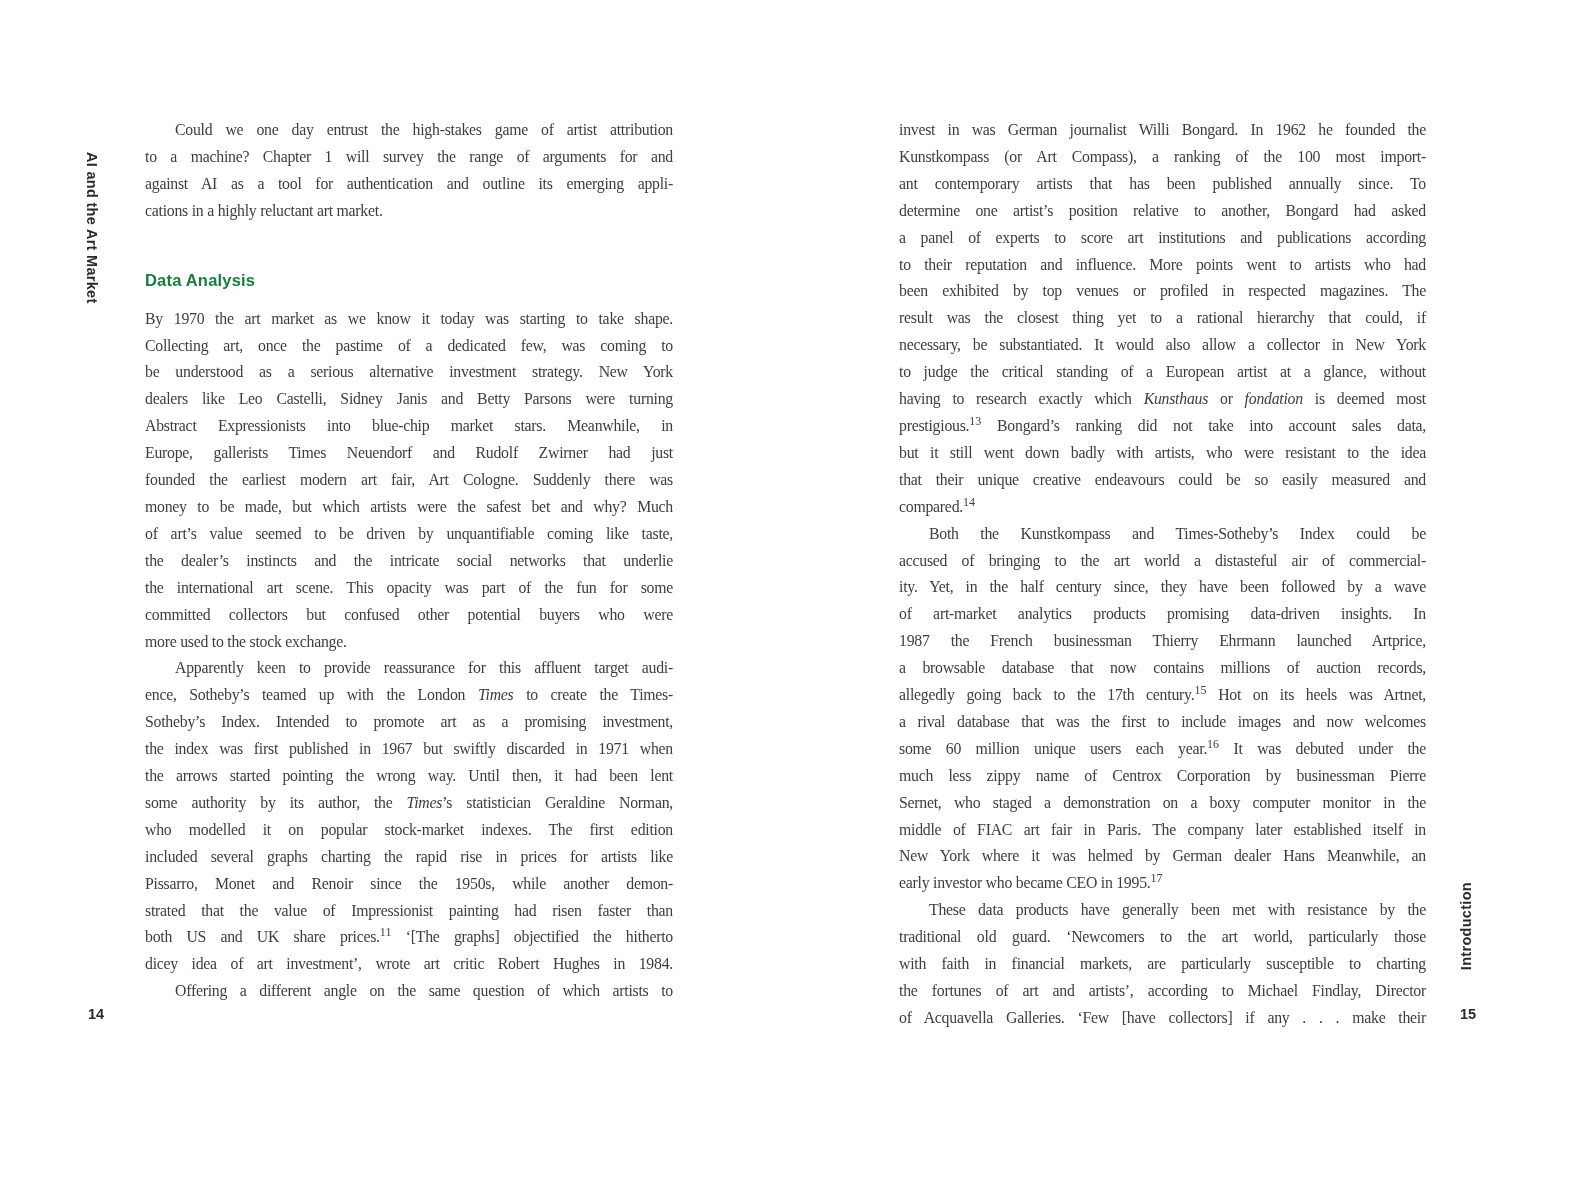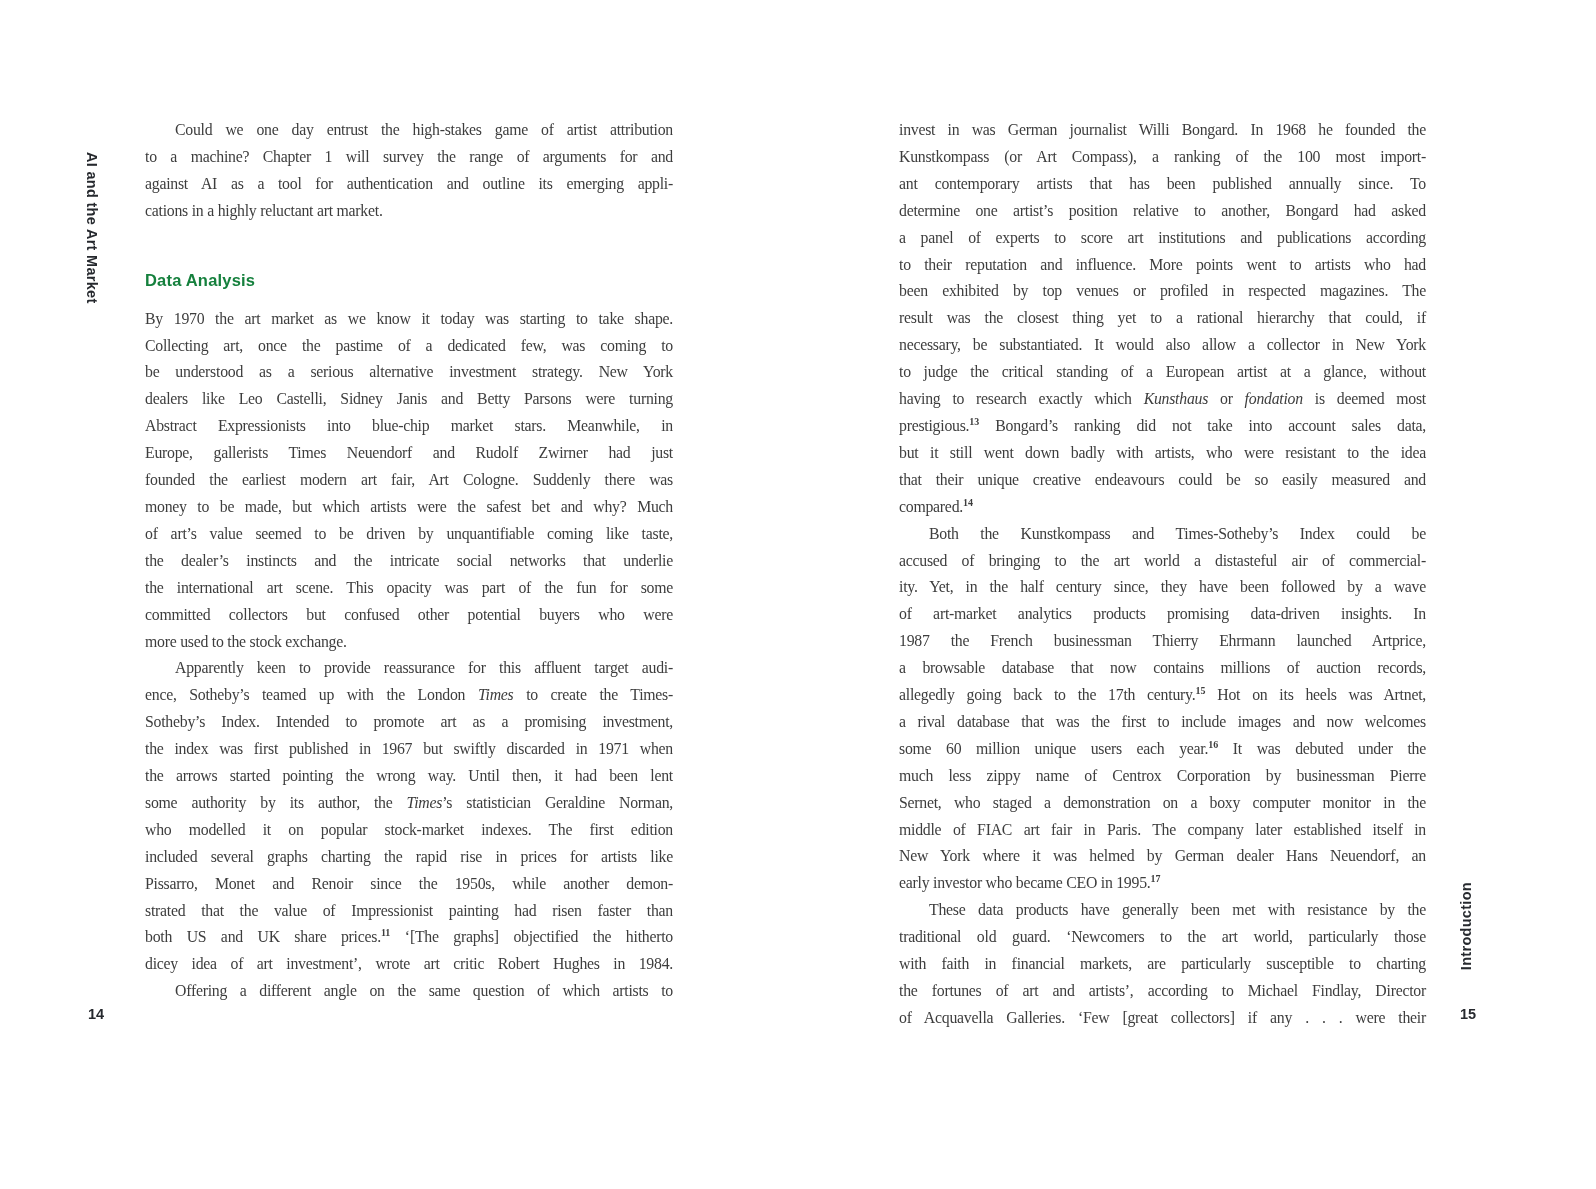--- a/index.html
+++ b/index.html
@@ -24,25 +24,24 @@
   }
   #left-col  { left: 145px; width: 528px; }
   #right-col { left: 899px; width: 527px; }
 
   .para { margin: 0; }
   .line { text-align: left; }
   .line.just { text-align: justify; text-align-last: justify; }
   .line.indent { padding-left: 30px; }
   .line i { font-style: italic; }
   .line sup {
-    font-size: 10px;
+    font-size: 12px;
     line-height: 0;
     letter-spacing: 0;
     vertical-align: 6px;
-    font-weight: bold;
   }
 
   .section-heading {
     font-family: "Liberation Sans", sans-serif;
     font-weight: bold;
     font-size: 16.5px;
     line-height: 27px;
     letter-spacing: 0.2px;
     color: #26292e;
     margin-top: 42px;
@@ -119,21 +118,21 @@
       </div>
       <div class="para">
         <div class="line just indent">Offering a different angle on the same question of which artists to</div>
       </div>
     </div>
 
   <div class="page-num" id="pn-left">14</div>
 
   <div class="page-col" id="right-col">
       <div class="para">
-        <div class="line just">invest in was German journalist Willi Bongard. In 1968 he founded the</div>
+        <div class="line just">invest in was German journalist Willi Bongard. In 1962 he founded the</div>
         <div class="line just">Kunstkompass (or Art Compass), a ranking of the 100 most import-</div>
         <div class="line just">ant contemporary artists that has been published annually since. To</div>
         <div class="line just">determine one artist’s position relative to another, Bongard had asked</div>
         <div class="line just">a panel of experts to score art institutions and publications according</div>
         <div class="line just">to their reputation and influence. More points went to artists who had</div>
         <div class="line just">been exhibited by top venues or profiled in respected magazines. The</div>
         <div class="line just">result was the closest thing yet to a rational hierarchy that could, if</div>
         <div class="line just">necessary, be substantiated. It would also allow a collector in New York</div>
         <div class="line just">to judge the critical standing of a European artist at a glance, without</div>
         <div class="line just">having to research exactly which <i>Kunsthaus</i> or <i>fondation</i> is deemed most</div>
@@ -148,29 +147,29 @@
         <div class="line just">ity. Yet, in the half century since, they have been followed by a wave</div>
         <div class="line just">of art-market analytics products promising data-driven insights. In</div>
         <div class="line just">1987 the French businessman Thierry Ehrmann launched Artprice,</div>
         <div class="line just">a browsable database that now contains millions of auction records,</div>
         <div class="line just">allegedly going back to the 17th century.<sup>15</sup> Hot on its heels was Artnet,</div>
         <div class="line just">a rival database that was the first to include images and now welcomes</div>
         <div class="line just">some 60 million unique users each year.<sup>16</sup> It was debuted under the</div>
         <div class="line just">much less zippy name of Centrox Corporation by businessman Pierre</div>
         <div class="line just">Sernet, who staged a demonstration on a boxy computer monitor in the</div>
         <div class="line just">middle of FIAC art fair in Paris. The company later established itself in</div>
-        <div class="line just">New York where it was helmed by German dealer Hans Neuendorf, an</div>
+        <div class="line just">New York where it was helmed by German dealer Hans Meanwhile, an</div>
         <div class="line">early investor who became CEO in 1995.<sup>17</sup></div>
       </div>
       <div class="para">
         <div class="line just indent">These data products have generally been met with resistance by the</div>
         <div class="line just">traditional old guard. ‘Newcomers to the art world, particularly those</div>
         <div class="line just">with faith in financial markets, are particularly susceptible to charting</div>
         <div class="line just">the fortunes of art and artists’, according to Michael Findlay, Director</div>
-        <div class="line just">of Acquavella Galleries. ‘Few [great collectors] if any . . . were their</div>
+        <div class="line just">of Acquavella Galleries. ‘Few [have collectors] if any . . . make their</div>
       </div>
     </div>
 
   <div class="running-head" id="head-right">Introduction</div>
 
   <div class="page-num" id="pn-right">15</div>
 
 </div>
 
 </body></html>

